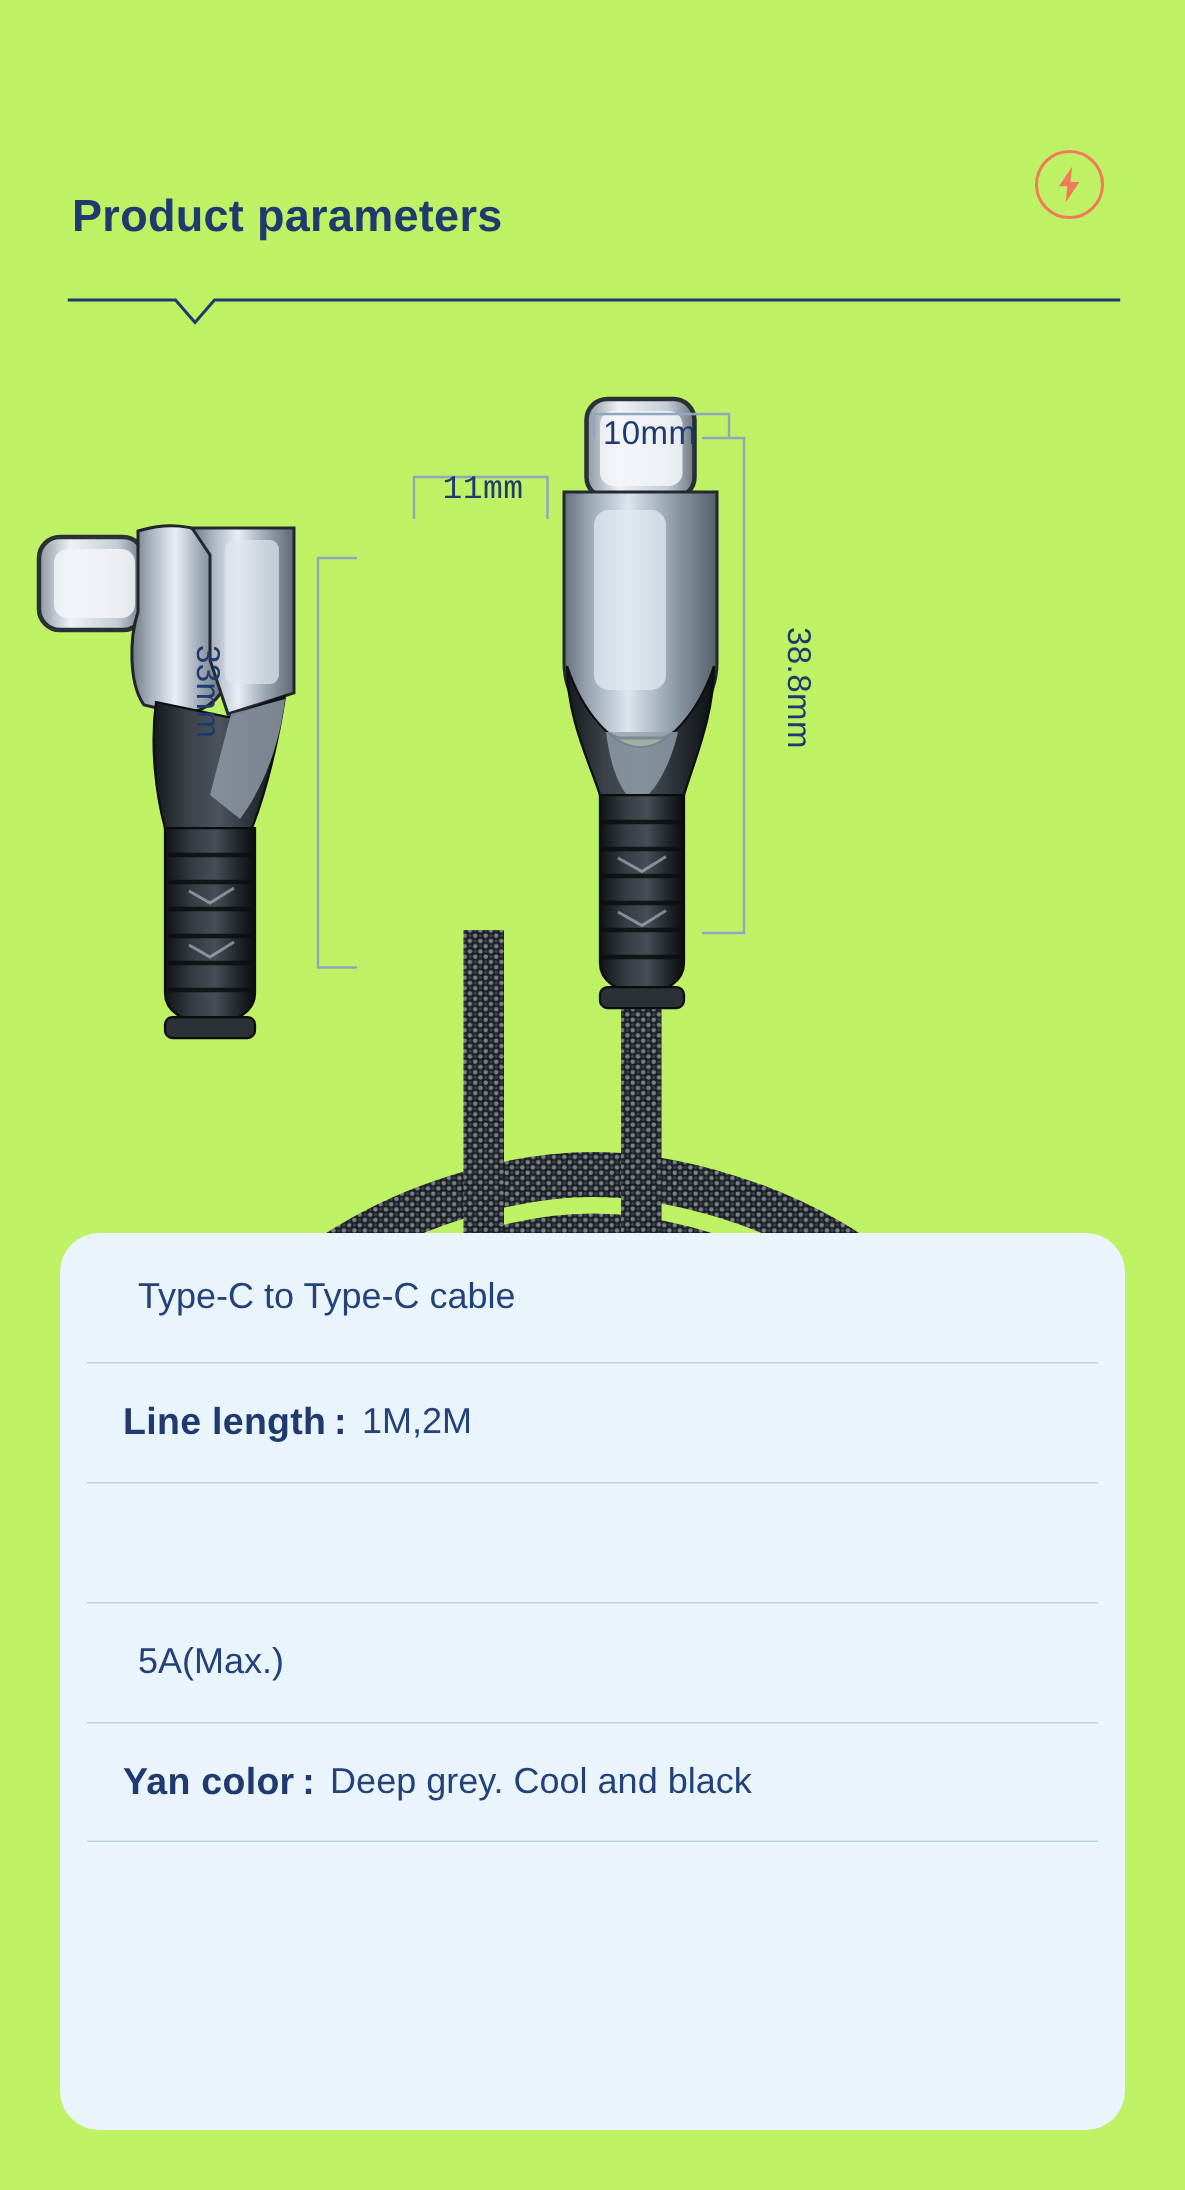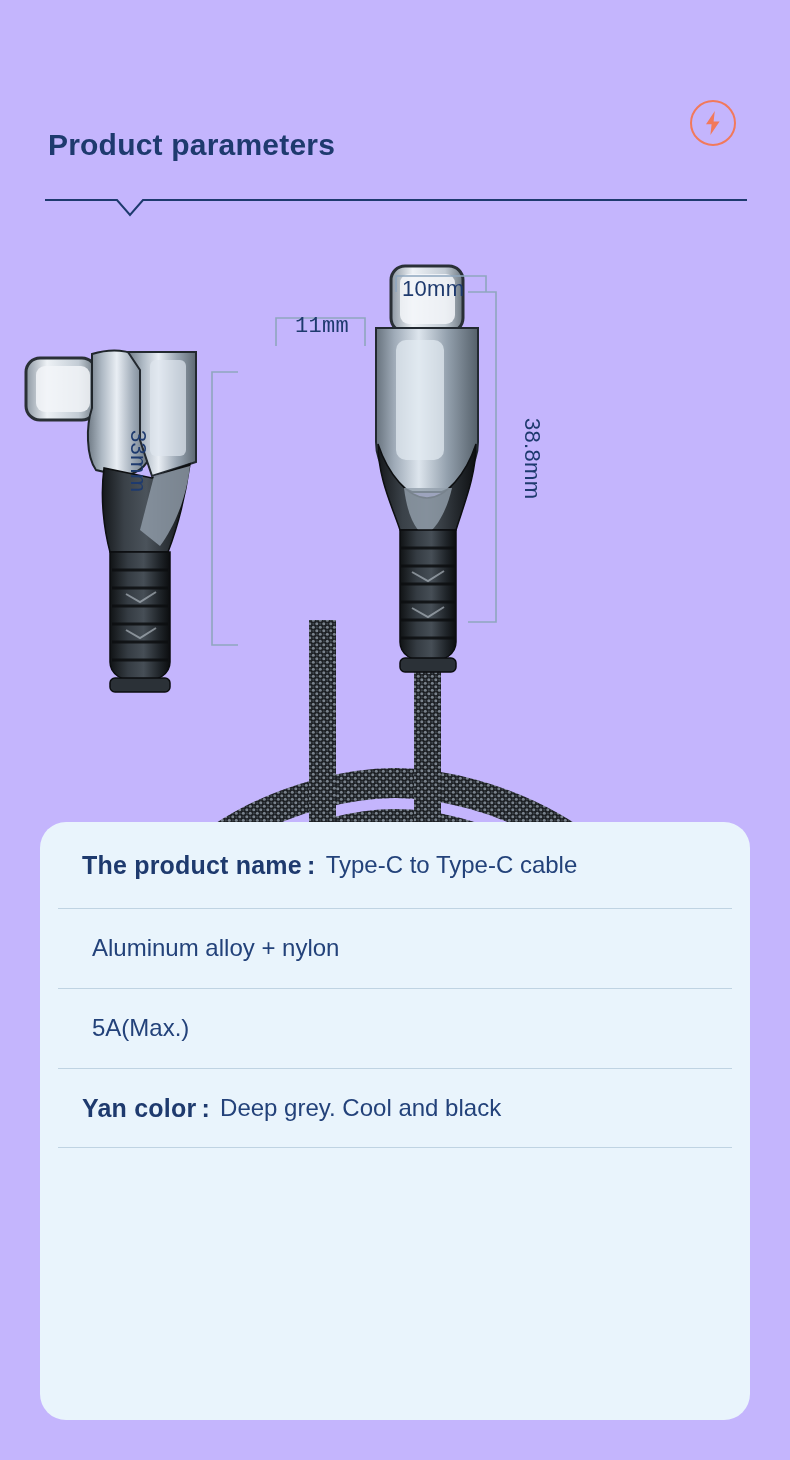--- a/index.html
+++ b/index.html
@@ -2,21 +2,21 @@
 <html><head>
 <meta charset="utf-8">
 <style>
   * { box-sizing: border-box; margin: 0; padding: 0; }
   html, body {
     width: 790px; height: 1460px;
     background: #ffffff;
     font-family: "Liberation Sans", sans-serif;
     overflow: hidden;
   }
-  .page { position: relative; width: 790px; height: 1460px; background: #c4b5fd; }
+  .page { position: relative; width: 790px; height: 1460px; background: #bef264; }
 
   
   .header-title {
     position: absolute; left: 48px; top: 128px;
     font-size: 30px; font-weight: bold; letter-spacing: .2px;
     color: #1E3A6E; white-space: nowrap;
   }
   .bolt-badge {
     position: absolute; left: 690px; top: 100px;
     width: 46px; height: 46px; border-radius: 50%;
@@ -237,25 +237,27 @@
     </svg>
   </div>
 
   <div class="dim-label dim-11">11mm</div>
   <div class="dim-label dim-10">10mm</div>
   <div class="dim-label dim-33">33mm</div>
   <div class="dim-label dim-388">38.8mm</div>
 
   <div class="spec-panel">
     <div class="spec-row">
-      <span class="spec-label">The product name :</span>
       <span class="spec-value">Type-C to Type-C cable</span>
     </div>
     <div class="spec-row">
-      <span class="spec-value">Aluminum alloy + nylon</span>
+      <span class="spec-label">Line length :</span>
+      <span class="spec-value">1M,2M</span>
+    </div>
+    <div class="spec-row">
     </div>
     <div class="spec-row">
       <span class="spec-value">5A(Max.)</span>
     </div>
     <div class="spec-row with-rule">
       <span class="spec-label">Yan color :</span>
       <span class="spec-value">Deep grey. Cool and black</span>
     </div>
   </div>
 

